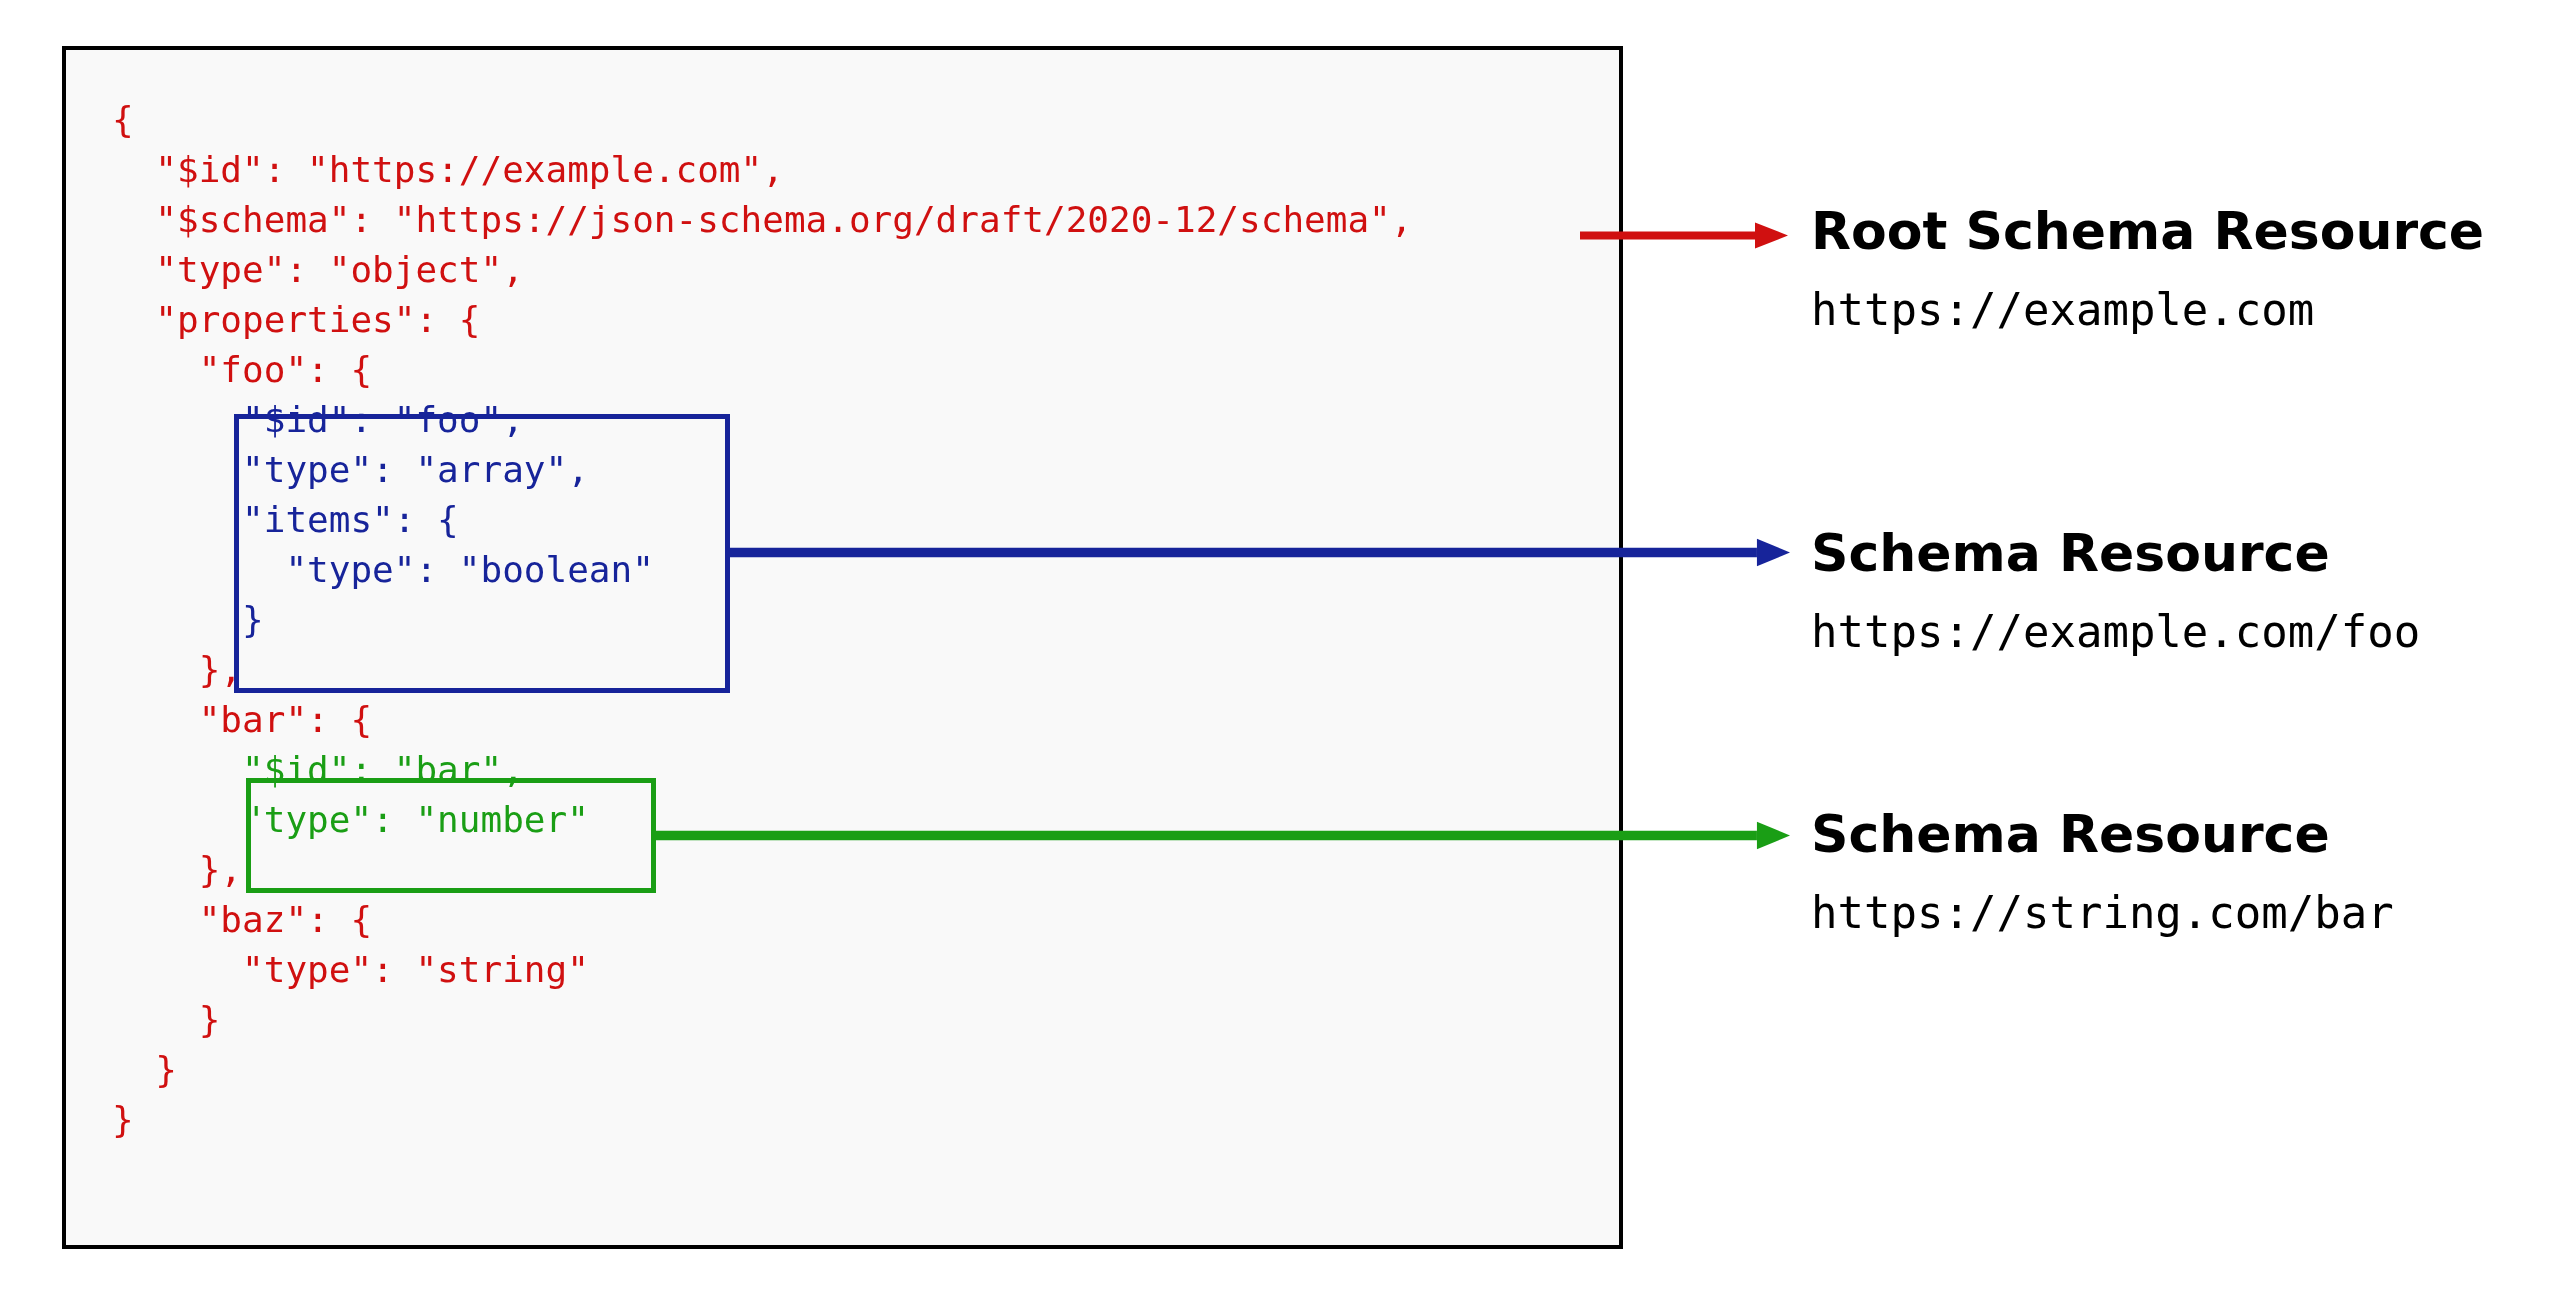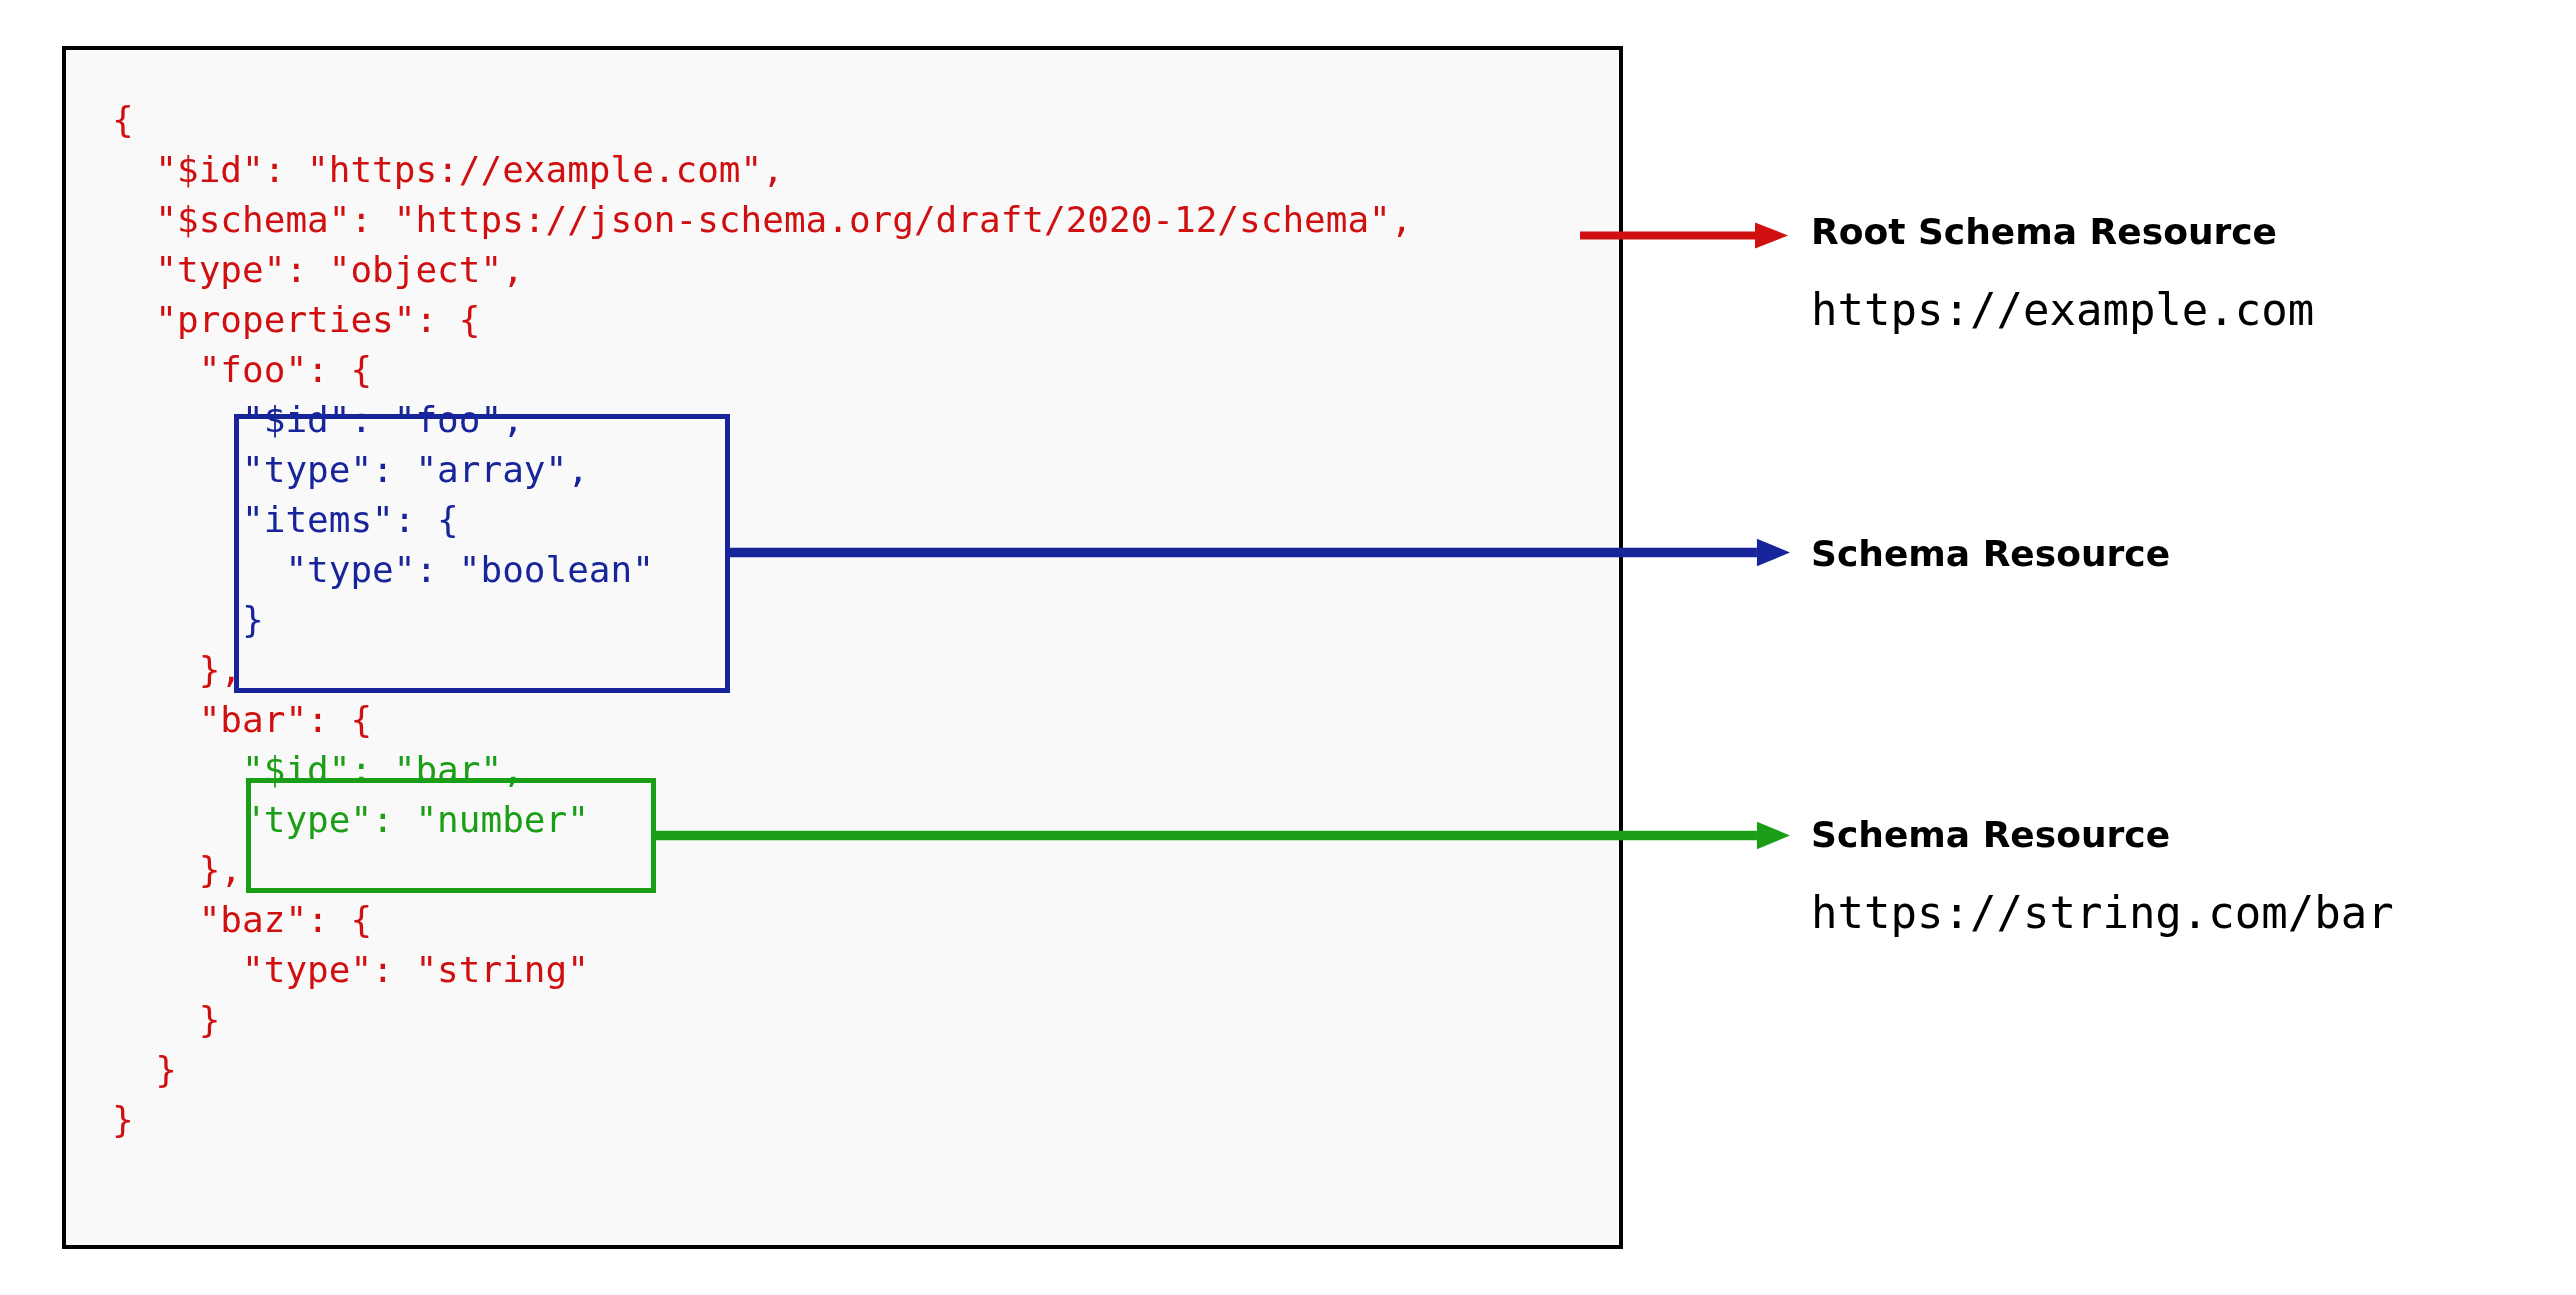--- a/index.html
+++ b/index.html
@@ -82,21 +82,21 @@
     position: absolute;
     left: 1811px;
   }
   #ann-root { top: 208px; }
   #ann-foo  { top: 530px; }
   #ann-bar  { top: 811px; }
 
   .ann-title {
     font-family: "DejaVu Sans", sans-serif;
     font-weight: bold;
-    font-size: 36px;
+    font-size: 52px;
     line-height: 47px;
     color: #000000;
     margin: 0;
     white-space: nowrap;
   }
   .ann-uri {
     font-family: "DejaVu Sans Mono", monospace;
     font-size: 44px;
     line-height: 40px;
     color: #000000;
@@ -137,19 +137,20 @@
   </svg>
 </div>
 
 <div class="annotation" id="ann-root">
   <div class="ann-title">Root Schema Resource</div>
   <div class="ann-uri">https://example.com</div>
 </div>
 
 <div class="annotation" id="ann-foo">
   <div class="ann-title">Schema Resource</div>
+  <div class="ann-uri">https://example.com/foo</div>
 </div>
 
 <div class="annotation" id="ann-bar">
   <div class="ann-title">Schema Resource</div>
   <div class="ann-uri">https://string.com/bar</div>
 </div>
 
 
 </body></html>

